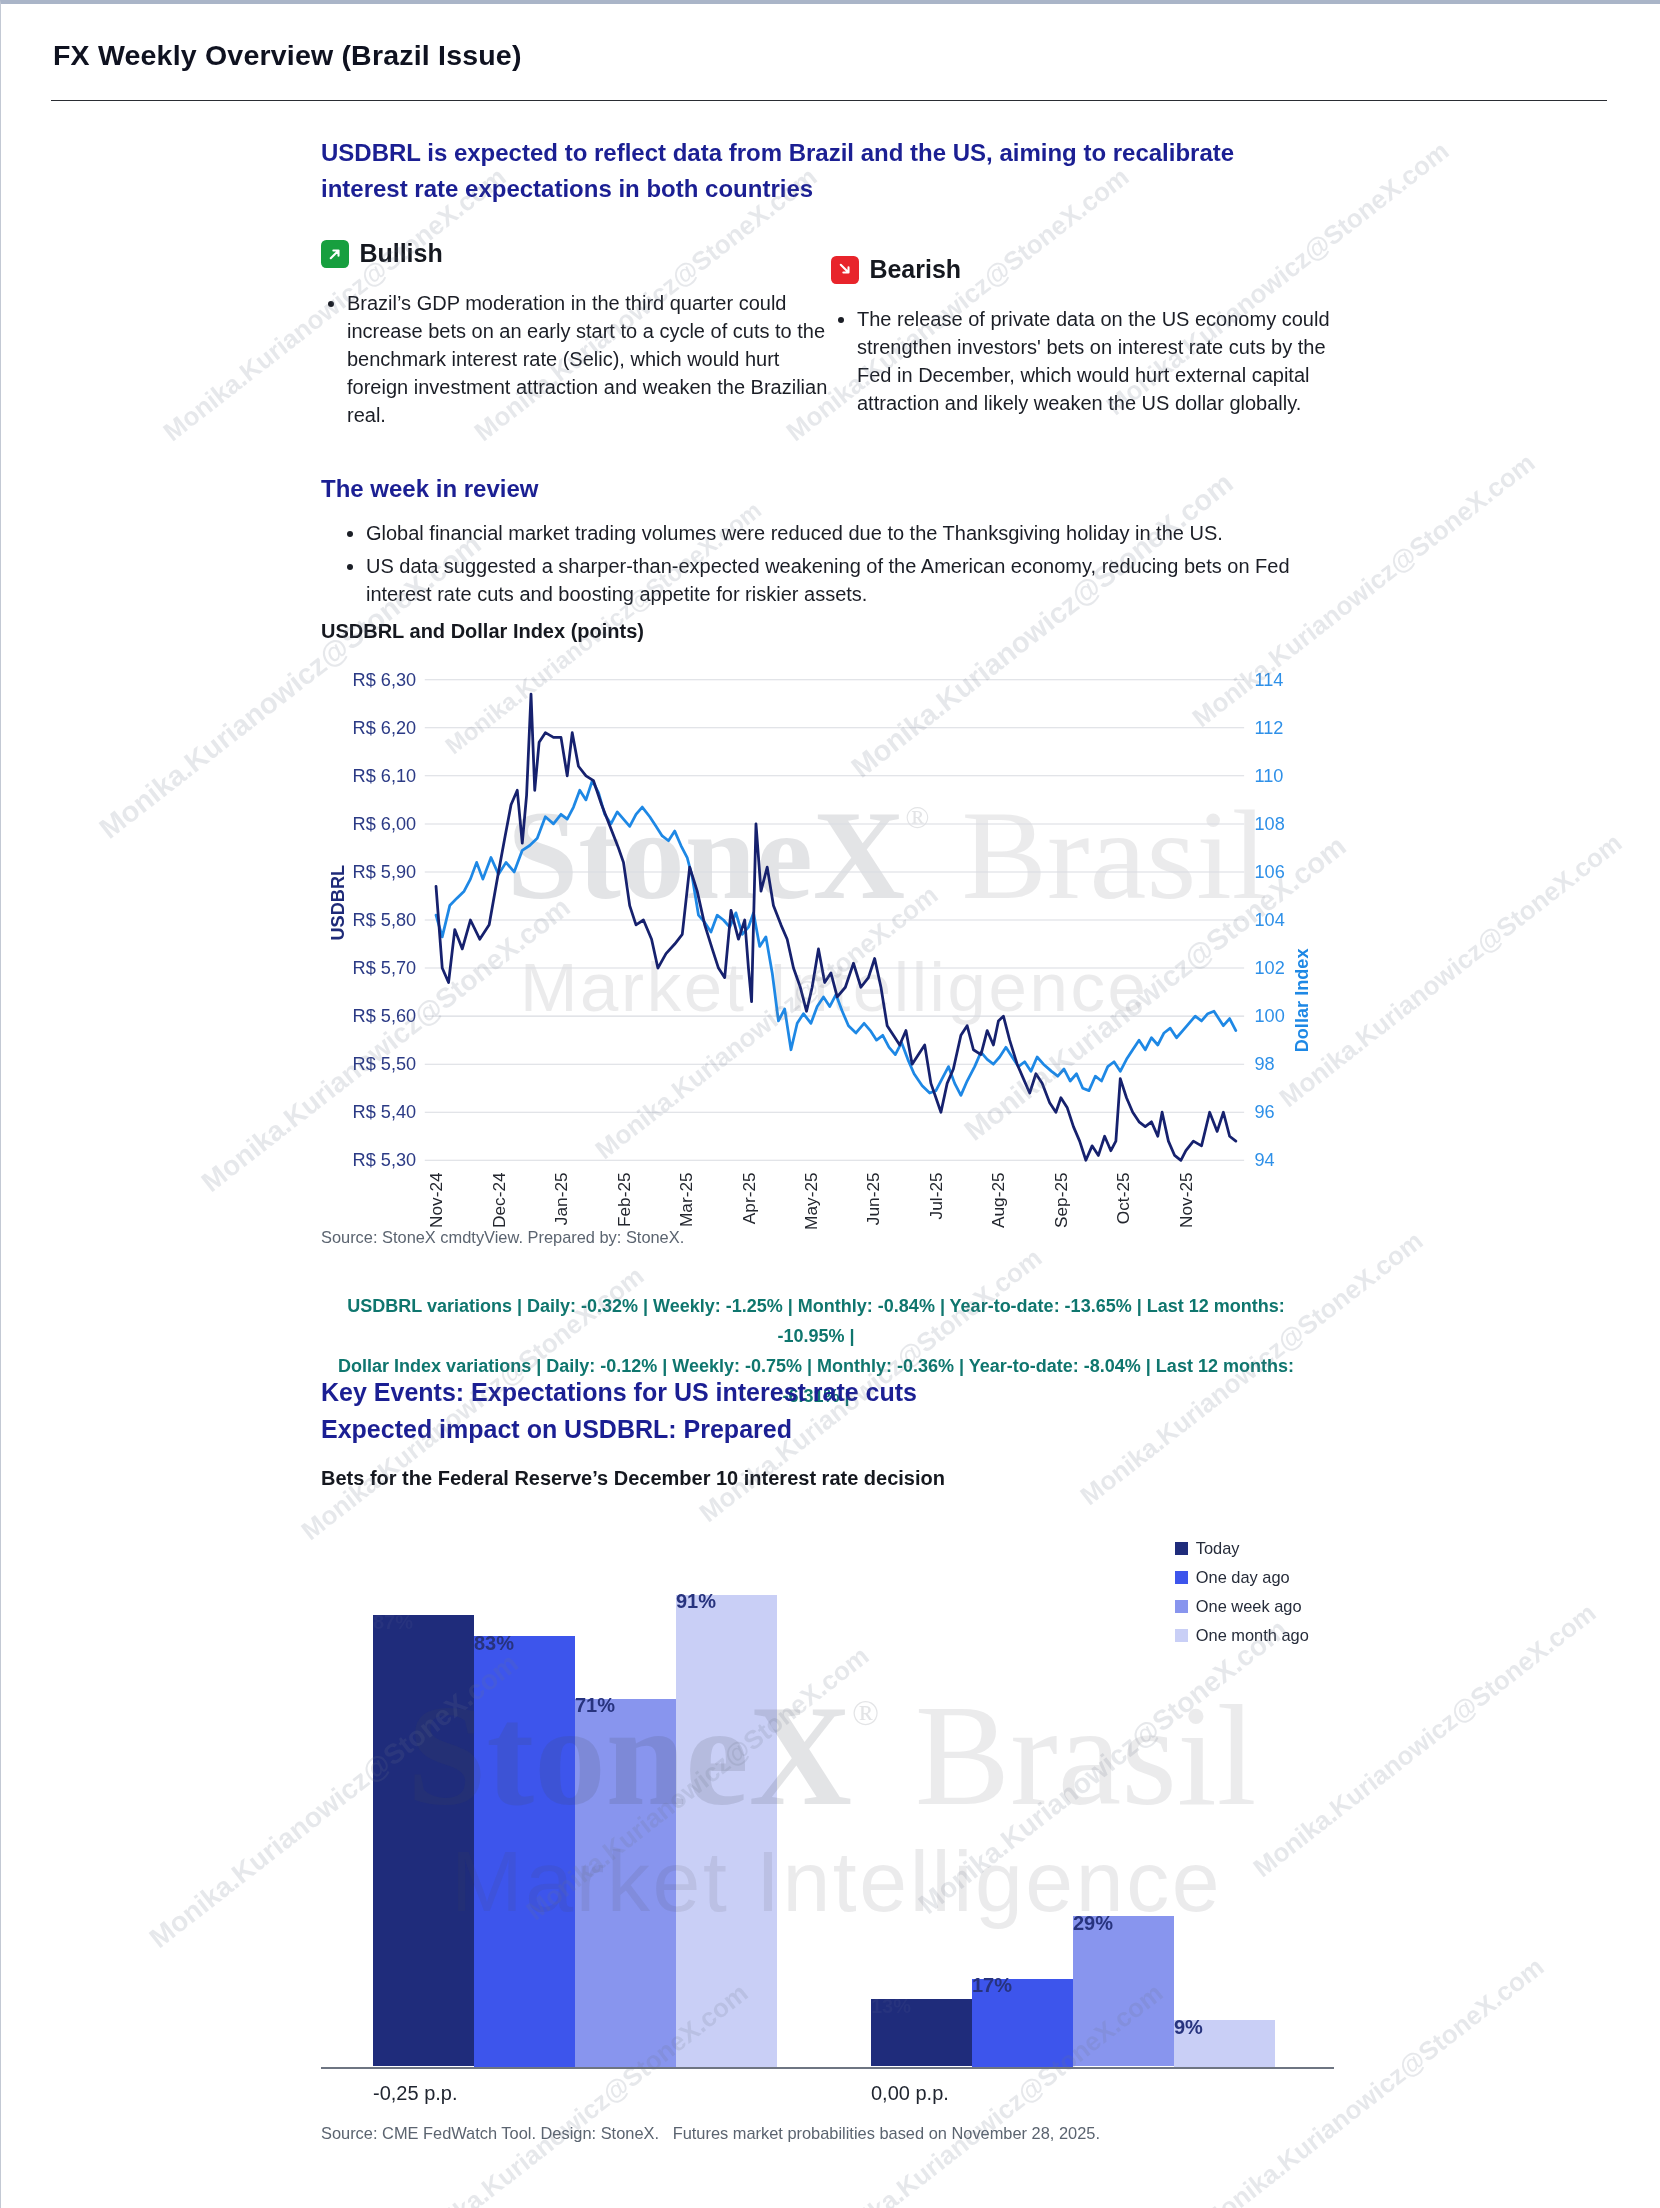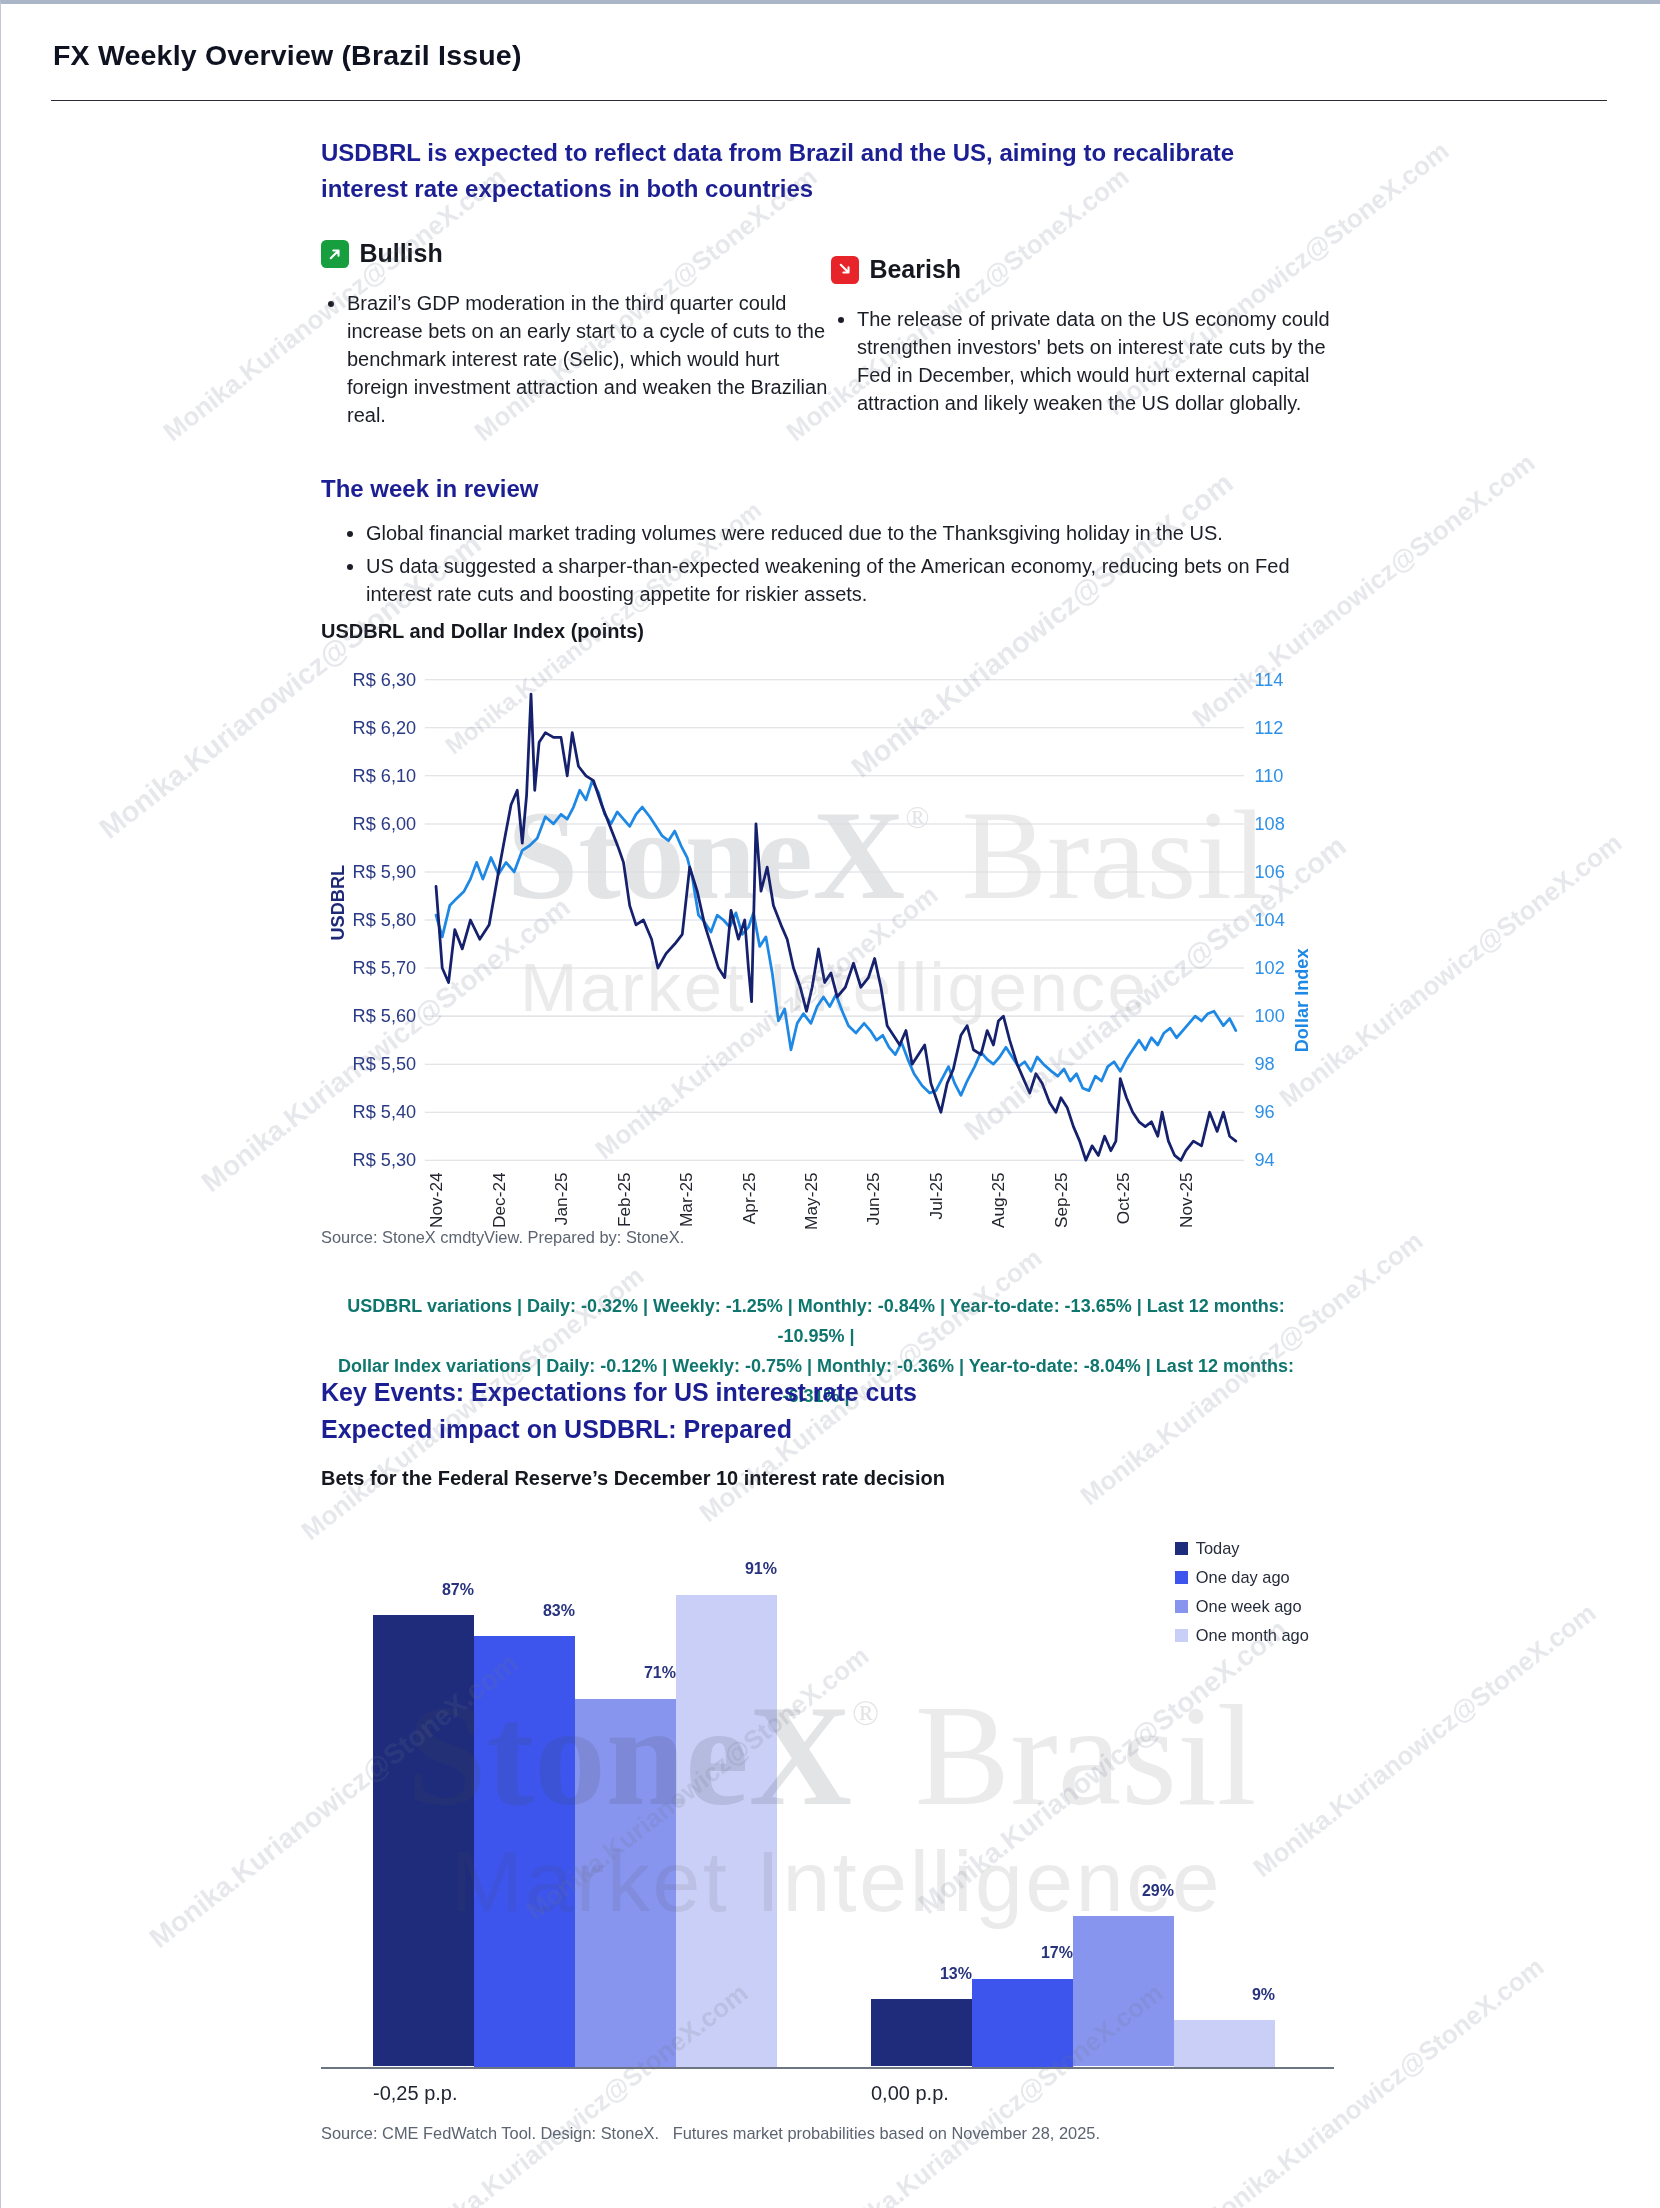--- a/index.html
+++ b/index.html
@@ -25,21 +25,21 @@
   .key-events{margin:0;font-size:25px;font-weight:800;color:#1b1f93;line-height:37px;}
   
   #line-svg{position:absolute;left:320px;top:655px;width:1020px;height:605px;z-index:2;}
   #line-svg text.lt{font-size:21px;fill:#2b3a85;font-family:"Liberation Sans",sans-serif;}
   #line-svg text.rt{font-size:21px;fill:#2e90e8;font-family:"Liberation Sans",sans-serif;}
   #line-svg text.xt{font-size:20px;fill:#23262e;font-family:"Liberation Sans",sans-serif;}
   #line-svg text.at{font-size:21px;font-weight:700;font-family:"Liberation Sans",sans-serif;}
   
   #bar-chart{position:absolute;left:320px;top:1506px;width:1029px;height:610px;z-index:2;}
   .bar{position:absolute;z-index:1;}
-  .bar-val{position:absolute;z-index:3;font-size:16px;font-weight:700;color:#27337e;text-align:right;}
+  .bar-val{position:absolute;z-index:3;font-size:20px;font-weight:700;color:#27337e;text-align:left;margin-top:30px;}
   .bar-axis{position:absolute;z-index:3;background:#6e7582;height:1.7px;}
   .bar-cat{position:absolute;z-index:3;font-size:20px;color:#1f242f;}
   .legend{position:absolute;z-index:3;}
   .legend-item{display:flex;align-items:center;gap:7.8px;height:29px;}
   .legend-swatch{width:13px;height:13px;flex:0 0 13px;}
   .legend-label{font-size:16.4px;color:#262c3a;}
   
   .wm{pointer-events:none;user-select:none;white-space:nowrap;}
   .wm-brand{font-family:"Liberation Serif", serif;z-index:1;}
   .wm-brand .b1{font-weight:700;color:rgba(70,75,86,.15);}

